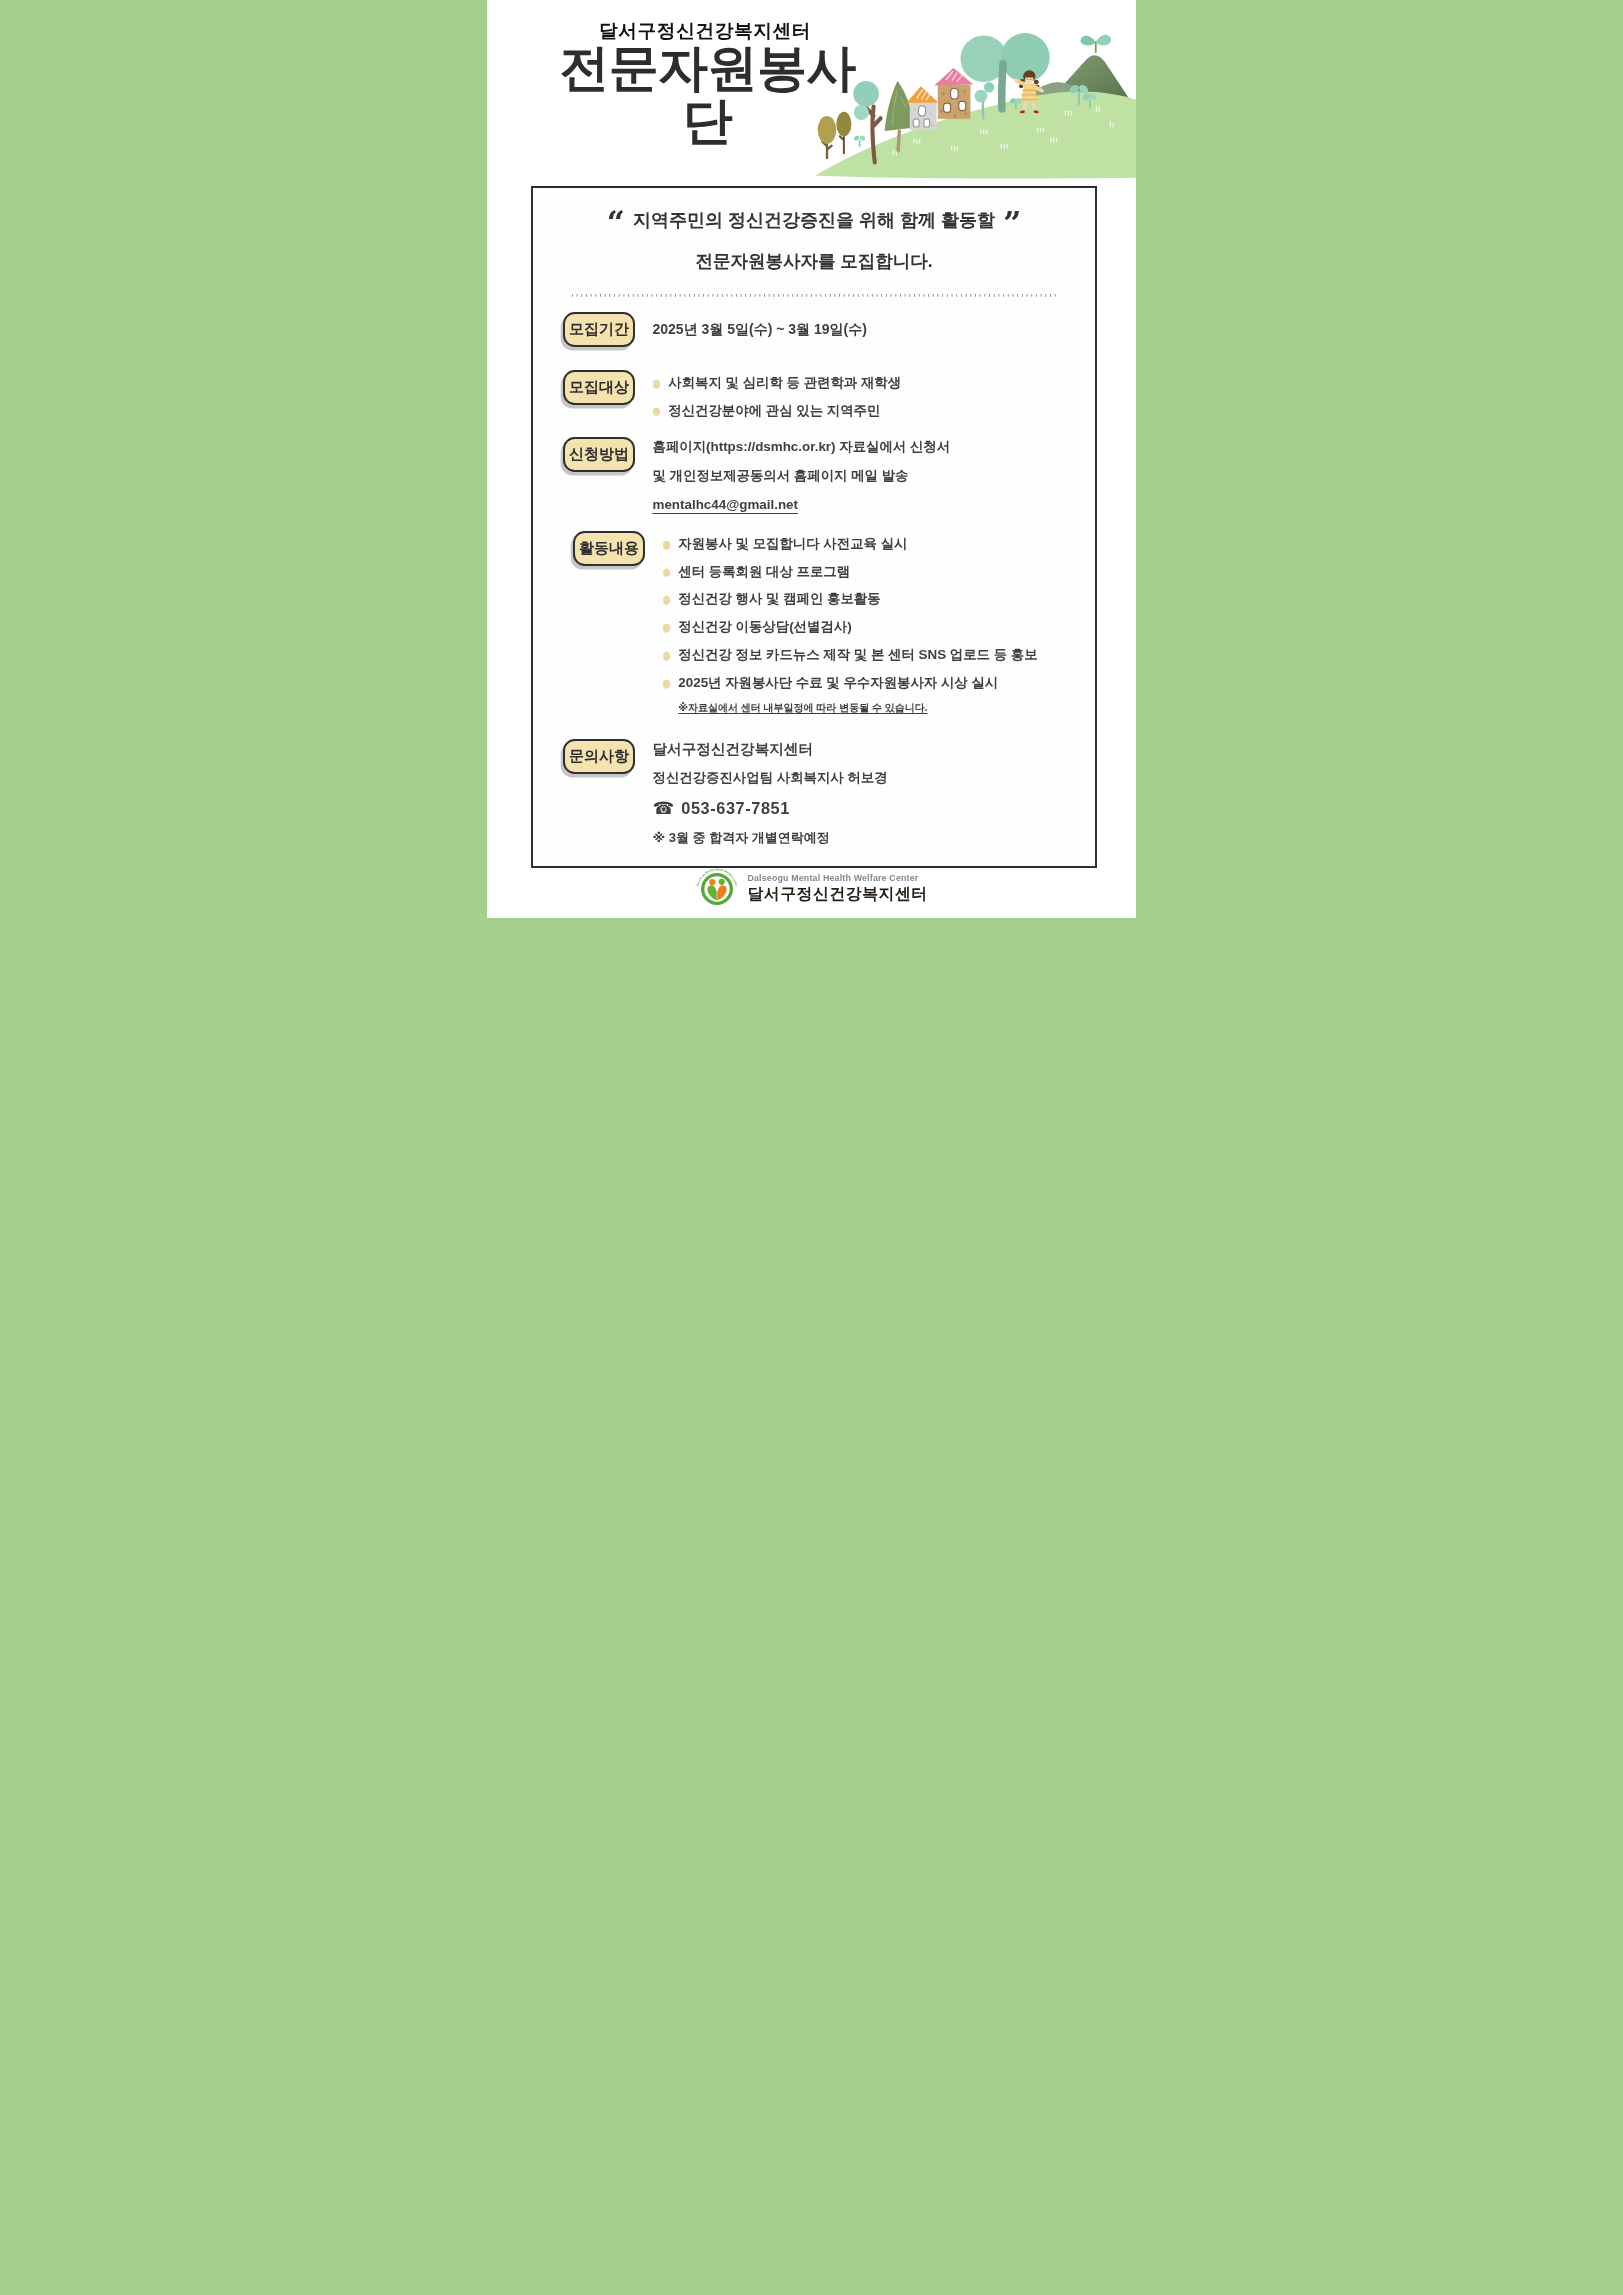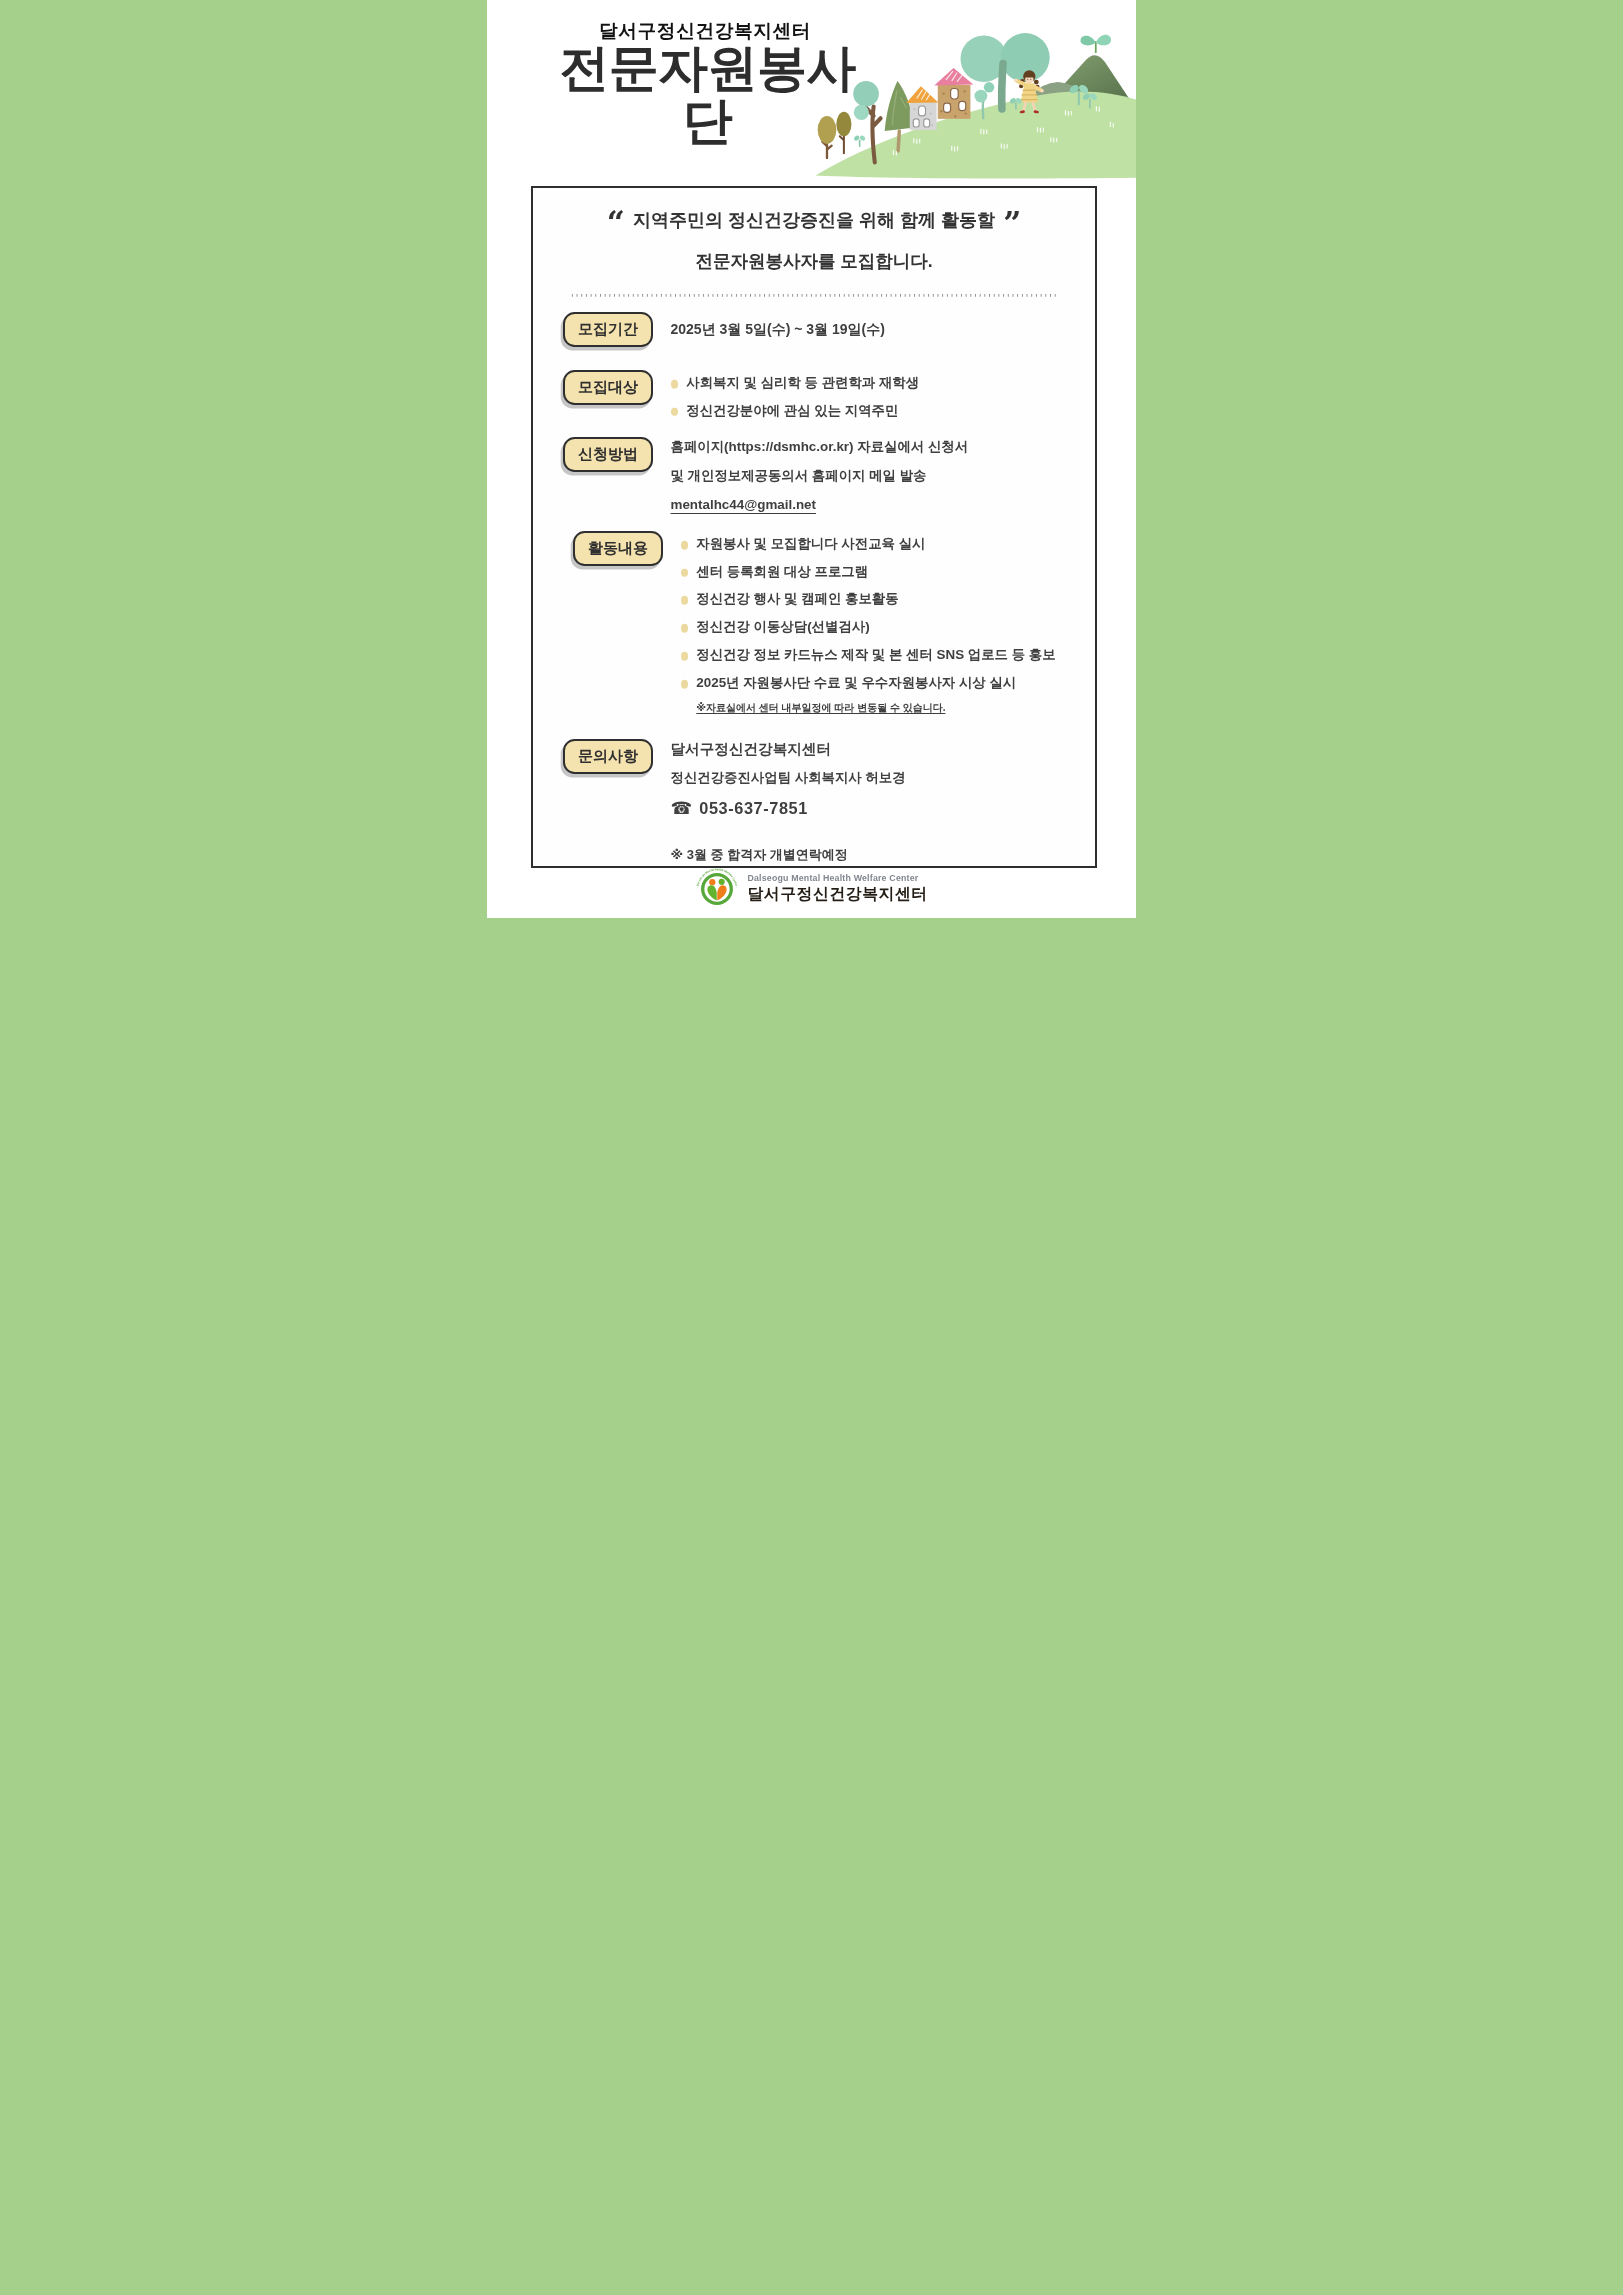--- a/index.html
+++ b/index.html
@@ -20,36 +20,36 @@
   .quote{margin-top:20px;text-align:center;color:#333;}
   .q1{font-size:18px;font-weight:800;display:flex;justify-content:center;align-items:flex-start;gap:8.2px;}
   .qmark{font-family:"DejaVu Serif","Liberation Serif",serif;font-size:31.5px;line-height:1;font-weight:bold;
          transform:translateY(-1.2px);}
   .q2{font-size:17.5px;font-weight:800;margin-top:9.3px;}
   .divider{height:4.7px;margin:20px auto 0;width:87%;
            background-image:radial-gradient(ellipse 0.9px 1.8px,#8f8f8f 96%,transparent 100%);
            background-size:4.7px 4.7px;background-repeat:repeat-x;background-position:left center;}
 
   .row{display:flex;align-items:flex-start;padding:0 30px;}
-  .pill{flex:0 0 auto;width:90px;height:35px;background:#f4e2af;border:2.3px solid #2f2f2f;border-radius:11.7px;
+  .pill{flex:0 0 auto;width:72px;height:35px;background:#f4e2af;border:2.3px solid #2f2f2f;border-radius:11.7px;
         box-shadow:-2.3px 3.5px 0 #c6c6c6;display:flex;align-items:center;justify-content:center;
         font-size:15px;font-weight:800;color:#2f2f2f;box-sizing:border-box;}
   .row-content{margin-left:17.5px;font-weight:bold;color:#3f3f3f;min-width:0;}
   .single-line{line-height:34px;font-size:14px;}
   .bullets{list-style:none;margin:0;padding:2.3px 0 0;}
   .bullets li{display:flex;align-items:center;font-size:13.4px;line-height:19px;margin-bottom:8.8px;}
   .dot{width:7px;height:8.8px;border-radius:50%;background:#ecd9a0;margin-right:8.8px;flex:none;transform:translateY(1.8px);}
   .lines p{margin:0 0 9.3px;font-size:13.4px;line-height:20px;}
   .email-link{color:#3f3f3f;text-decoration:underline;text-decoration-thickness:1.2px;text-underline-offset:3.5px;}
   .act-note{margin:4.7px 0 0 15.8px;font-size:10px;text-decoration:underline;text-underline-offset:2.3px;}
   .c-org{font-size:14.6px;font-weight:800;line-height:20px;}
   .c-team{font-size:13.4px;margin-top:8.8px;line-height:20px;}
   .c-phone{margin-top:10.5px;font-size:16.3px;font-weight:800;display:flex;align-items:center;gap:7px;letter-spacing:0.6px;}
   .phone-icon{font-size:17.5px;letter-spacing:0;}
-  .c-note{margin-top:27px;font-size:13px;}
+  .c-note{margin-top:10px;font-size:13px;}
 
   .mt1{margin-top:15px;} .mt2{margin-top:23px;} .mt3{margin-top:8.2px;} .mt4{margin-top:7px;padding-left:40px;} .mt5{margin-top:24.5px;}
 
   
   .footer{position:absolute;left:0;right:0;bottom:7px;display:flex;justify-content:center;align-items:center;gap:8.2px;}
   .footer-text .en{font-size:8.8px;font-weight:bold;color:#80868f;letter-spacing:0.2px;}
   .footer-text .ko{font-size:15.8px;font-weight:800;color:#241d15;margin-top:1.8px;letter-spacing:0.6px;}
 </style>
 </head>
 <body>

